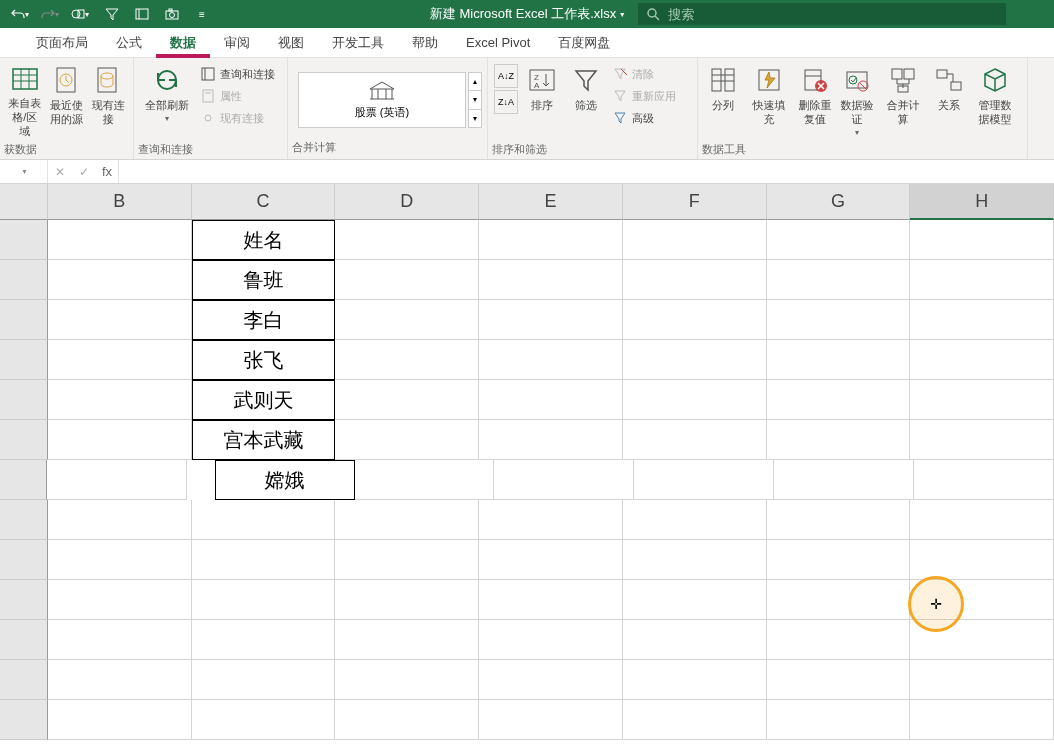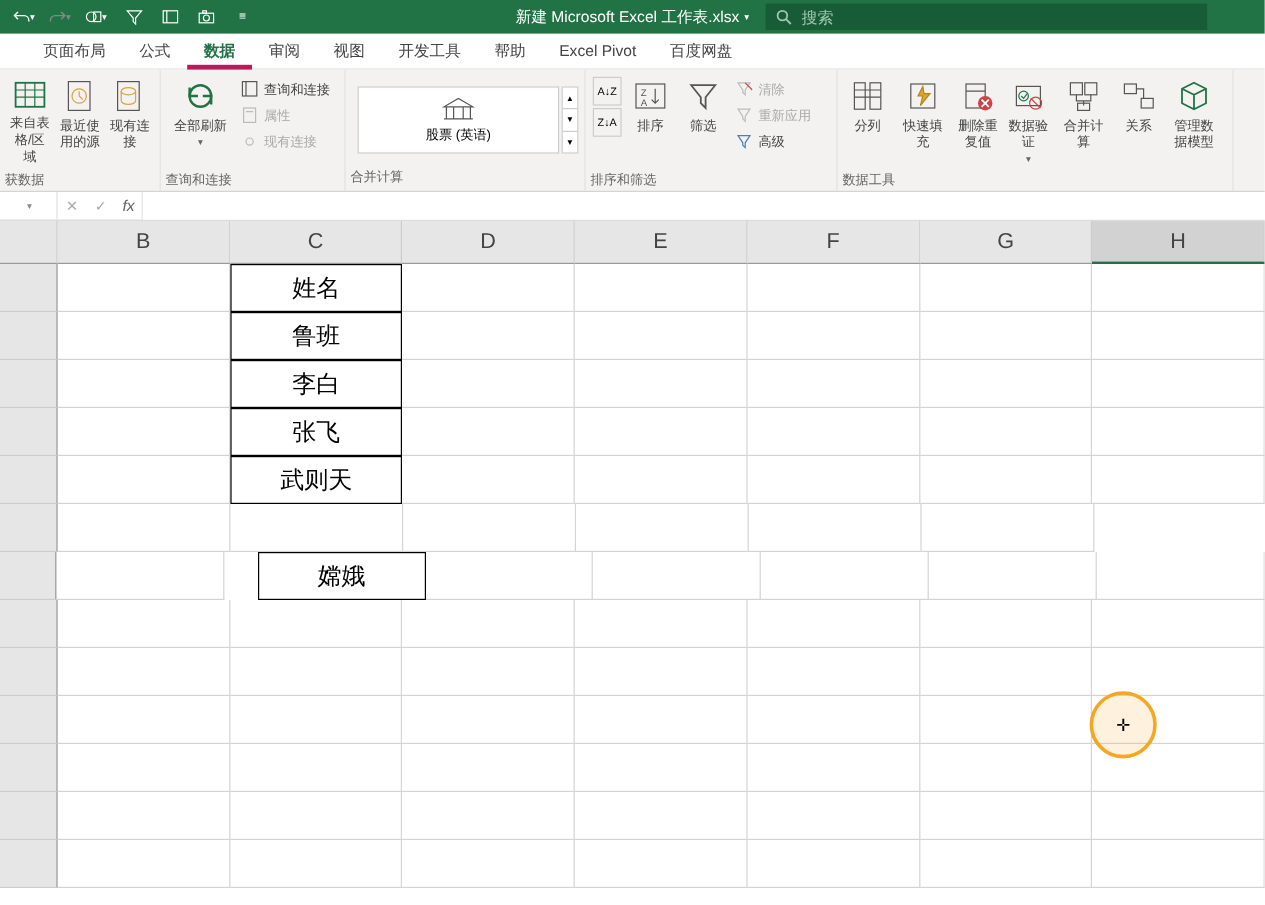--- a/index.html
+++ b/index.html
@@ -39,21 +39,21 @@
     .dt-nav div { flex: 1; display: flex; align-items: center; justify-content: center; font-size: 8px; cursor: pointer; }
     .dt-nav div:nth-child(2) { border-top: 1px solid #ccc; border-bottom: 1px solid #ccc; }
     
     .sort-btns { display: flex; flex-direction: column; gap: 2px; padding: 2px; }
     .sort-btn { width: 24px; height: 24px; border: 1px solid #ccc; display: flex; align-items: center; justify-content: center; cursor: pointer; font-size: 9px; }
     
     .formula-bar { height: 24px; display: flex; align-items: center; border-bottom: 1px solid #d4d4d4; background: #fff; }
     .name-box { width: 48px; height: 100%; border-right: 1px solid #e1e1e1; display: flex; align-items: center; justify-content: center; }
     .name-box .drop { font-size: 8px; color: #888; margin-left: 2px; }
     .fb-btn { width: 24px; display: flex; align-items: center; justify-content: center; color: #aaa; }
-    .fx-label { font-style: italic; font-size: 13px; color: #666; padding: 0 6px; border-right: 1px solid #e1e1e1; height: 100%; display: flex; align-items: center; }
+    .fx-label { font-size: 13px; color: #666; padding: 0 6px; border-right: 1px solid #e1e1e1; height: 100%; display: flex; align-items: center; }
     .fb-input { flex: 1; border: none; outline: none; padding: 0 6px; height: 100%; background: #fff; }
     
     .grid-area { position: relative; overflow: hidden; height: 570px; }
     .col-headers { display: flex; height: 36px; position: relative; }
     .corner { width: 48px; height: 36px; background: #e6e6e6; border-right: 1px solid #ccc; border-bottom: 1px solid #999; }
     .col-header { background: #e6e6e6; border-right: 1px solid #ccc; border-bottom: 1px solid #999; display: flex; align-items: center; justify-content: center; font-size: 18px; color: #444; cursor: pointer; }
     .col-header.selected { background: #d2d2d2; border-bottom: 2px solid #217346; }
     .row { display: flex; height: 40px; }
     .row-header { width: 48px; background: #e6e6e6; border-right: 1px solid #999; border-bottom: 1px solid #ccc; display: flex; align-items: center; justify-content: center; font-size: 12px; }
     .cell { border-right: 1px solid #d4d4d4; border-bottom: 1px solid #d4d4d4; display: flex; align-items: center; justify-content: center; font-size: 20px; font-family: "SimSun"; }
@@ -446,20 +446,21 @@
         <div class="cell bordered" style="width: 144px;">武则天</div>
         <div class="cell" style="width: 144px;"></div>
         <div class="cell" style="width: 144px;"></div>
         <div class="cell" style="width: 144px;"></div>
         <div class="cell" style="width: 144px;"></div>
         <div class="cell" style="width: 144px;"></div>
       </div>
       <div class="row">
         <div class="row-header" style="width: 48px;"></div>
         <div class="cell" style="width: 144px;"></div>
+        <div class="cell bordered" style="width: 144px;">宫本武藏</div>
         <div class="cell" style="width: 144px;"></div>
         <div class="cell" style="width: 144px;"></div>
         <div class="cell" style="width: 144px;"></div>
         <div class="cell" style="width: 144px;"></div>
         <div class="cell" style="width: 144px;"></div>
       </div>
       <div class="row">
         <div class="row-header" style="width: 48px;"></div>
         <div class="cell" style="width: 144px;"></div>
         <div class="cell bordered" style="width: 144px; margin-left: 28px;">嫦娥</div>

